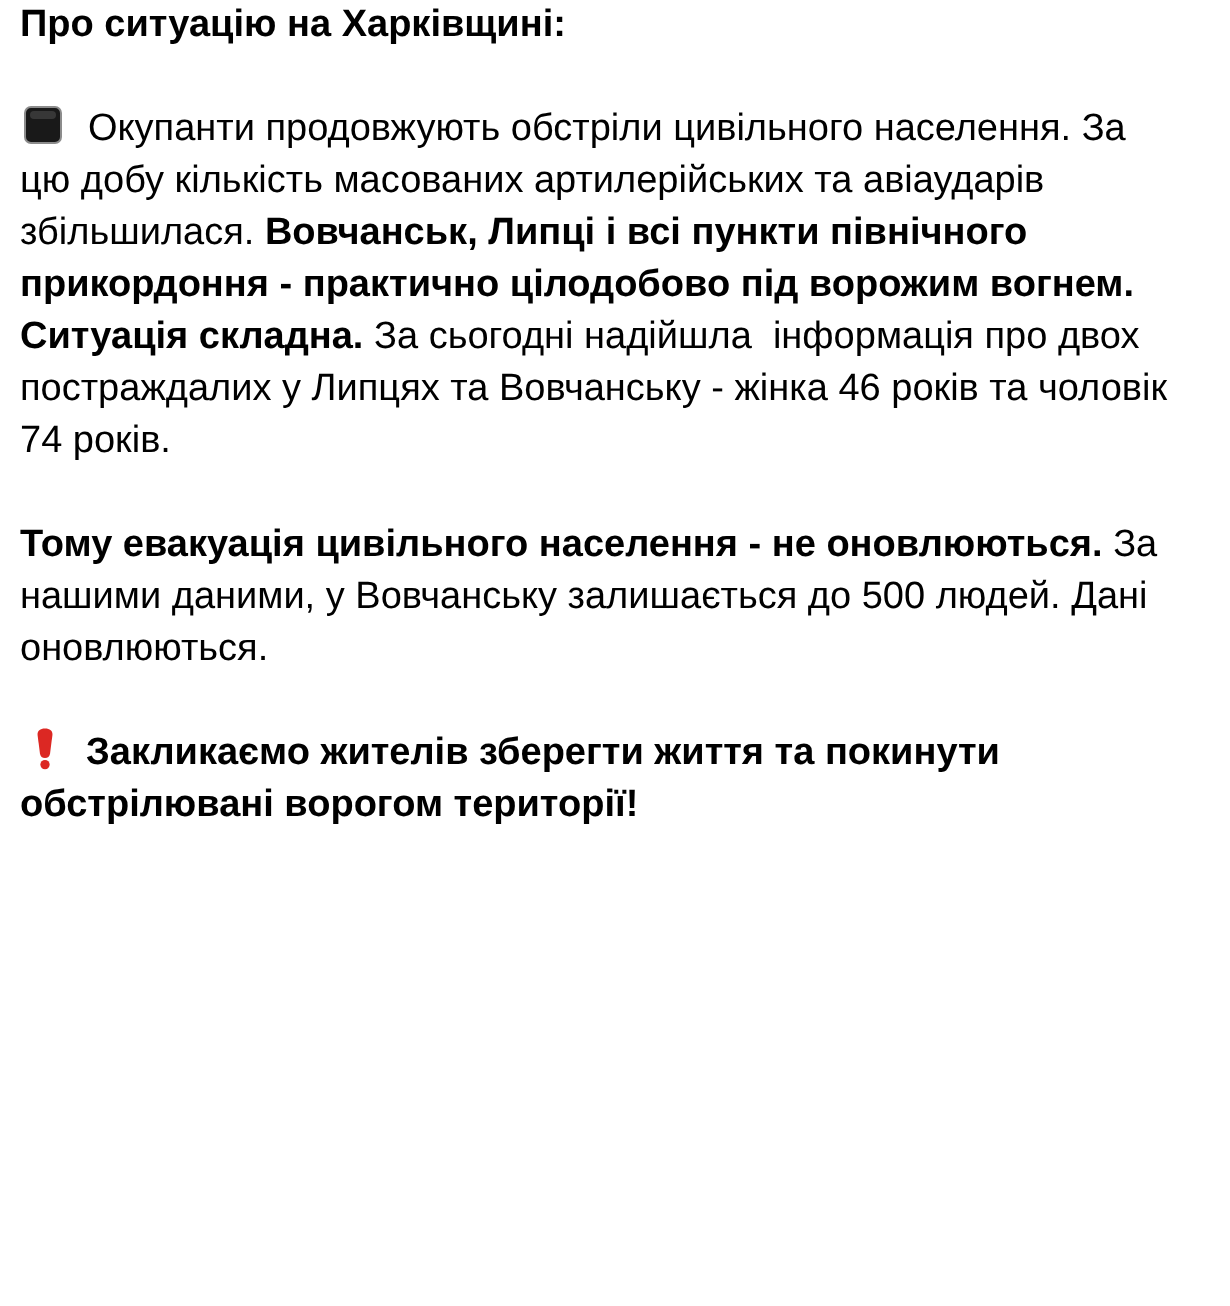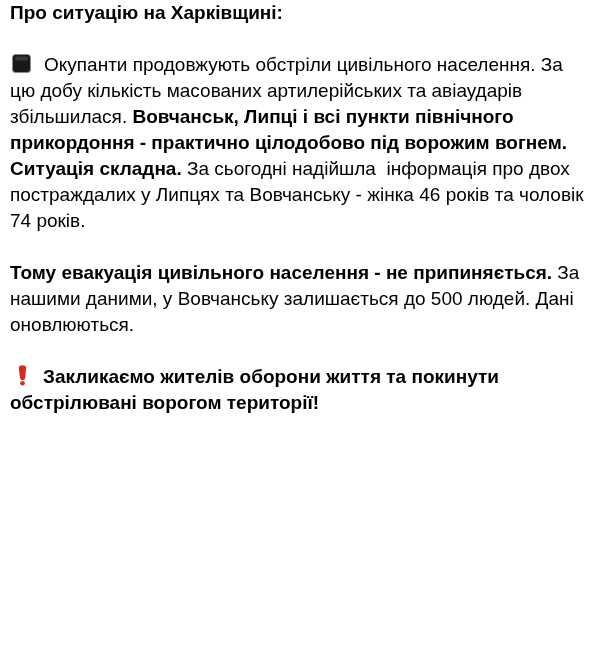--- a/index.html
+++ b/index.html
@@ -33,18 +33,18 @@
 </style>
 </head>
 <body>
 
 <div class="page">
 <p class="para b">Про ситуацію на Харківщині:</p>
 <p class="para"><svg class="sq" viewBox="0 0 19 19">
         <rect x="0.5" y="0.5" width="18" height="18" rx="3" fill="#191919" stroke="#8c8c8c"></rect>
         <rect x="3" y="2.5" width="13" height="4" rx="2" opacity="0.85" fill="#3d3d3d"></rect>
       </svg><span class="r">Окупанти продовжують обстріли цивільного населення. За цю добу кількість масованих артилерійських та авіаударів збільшилася. </span><span class="b">Вовчанськ, Липці і всі пункти північного прикордоння - практично цілодобово під ворожим вогнем. Ситуація складна.</span><span class="r"> За сьогодні надійшла  інформація про двох постраждалих у Липцях та Вовчанську - жінка 46 років та чоловік 74 років.</span></p>
-<p class="para"><span class="b">Тому евакуація цивільного населення - не припиняється.</span><span class="r"> За нашими даними, у Вовчанську залишається до 500 людей. Дані оновлюються.</span></p>
+<p class="para"><span class="b">Тому евакуація цивільного населення - не оновлюються.</span><span class="r"> За нашими даними, у Вовчанську залишається до 500 людей. Дані оновлюються.</span></p>
 <p class="para"><svg class="excl" viewBox="0 0 14 22">
         <path d="M7,0 C9.6,0 11.2,1.3 11,3.4 L9.7,13.6 C9.5,15.1 8.5,15.9 7,15.9 C5.5,15.9 4.5,15.1 4.3,13.6 L3,3.4 C2.8,1.3 4.4,0 7,0 Z" fill="#dc2823"></path>
         <circle cx="7" cy="19.4" r="2.5" fill="#dc2823"></circle>
-      </svg><span class="b">Закликаємо жителів оборони життя та покинути обстрілювані ворогом території!</span></p>
+      </svg><span class="b">Закликаємо жителів зберегти життя та покинути обстрілювані ворогом території!</span></p>
 </div>
 
 </body></html>

